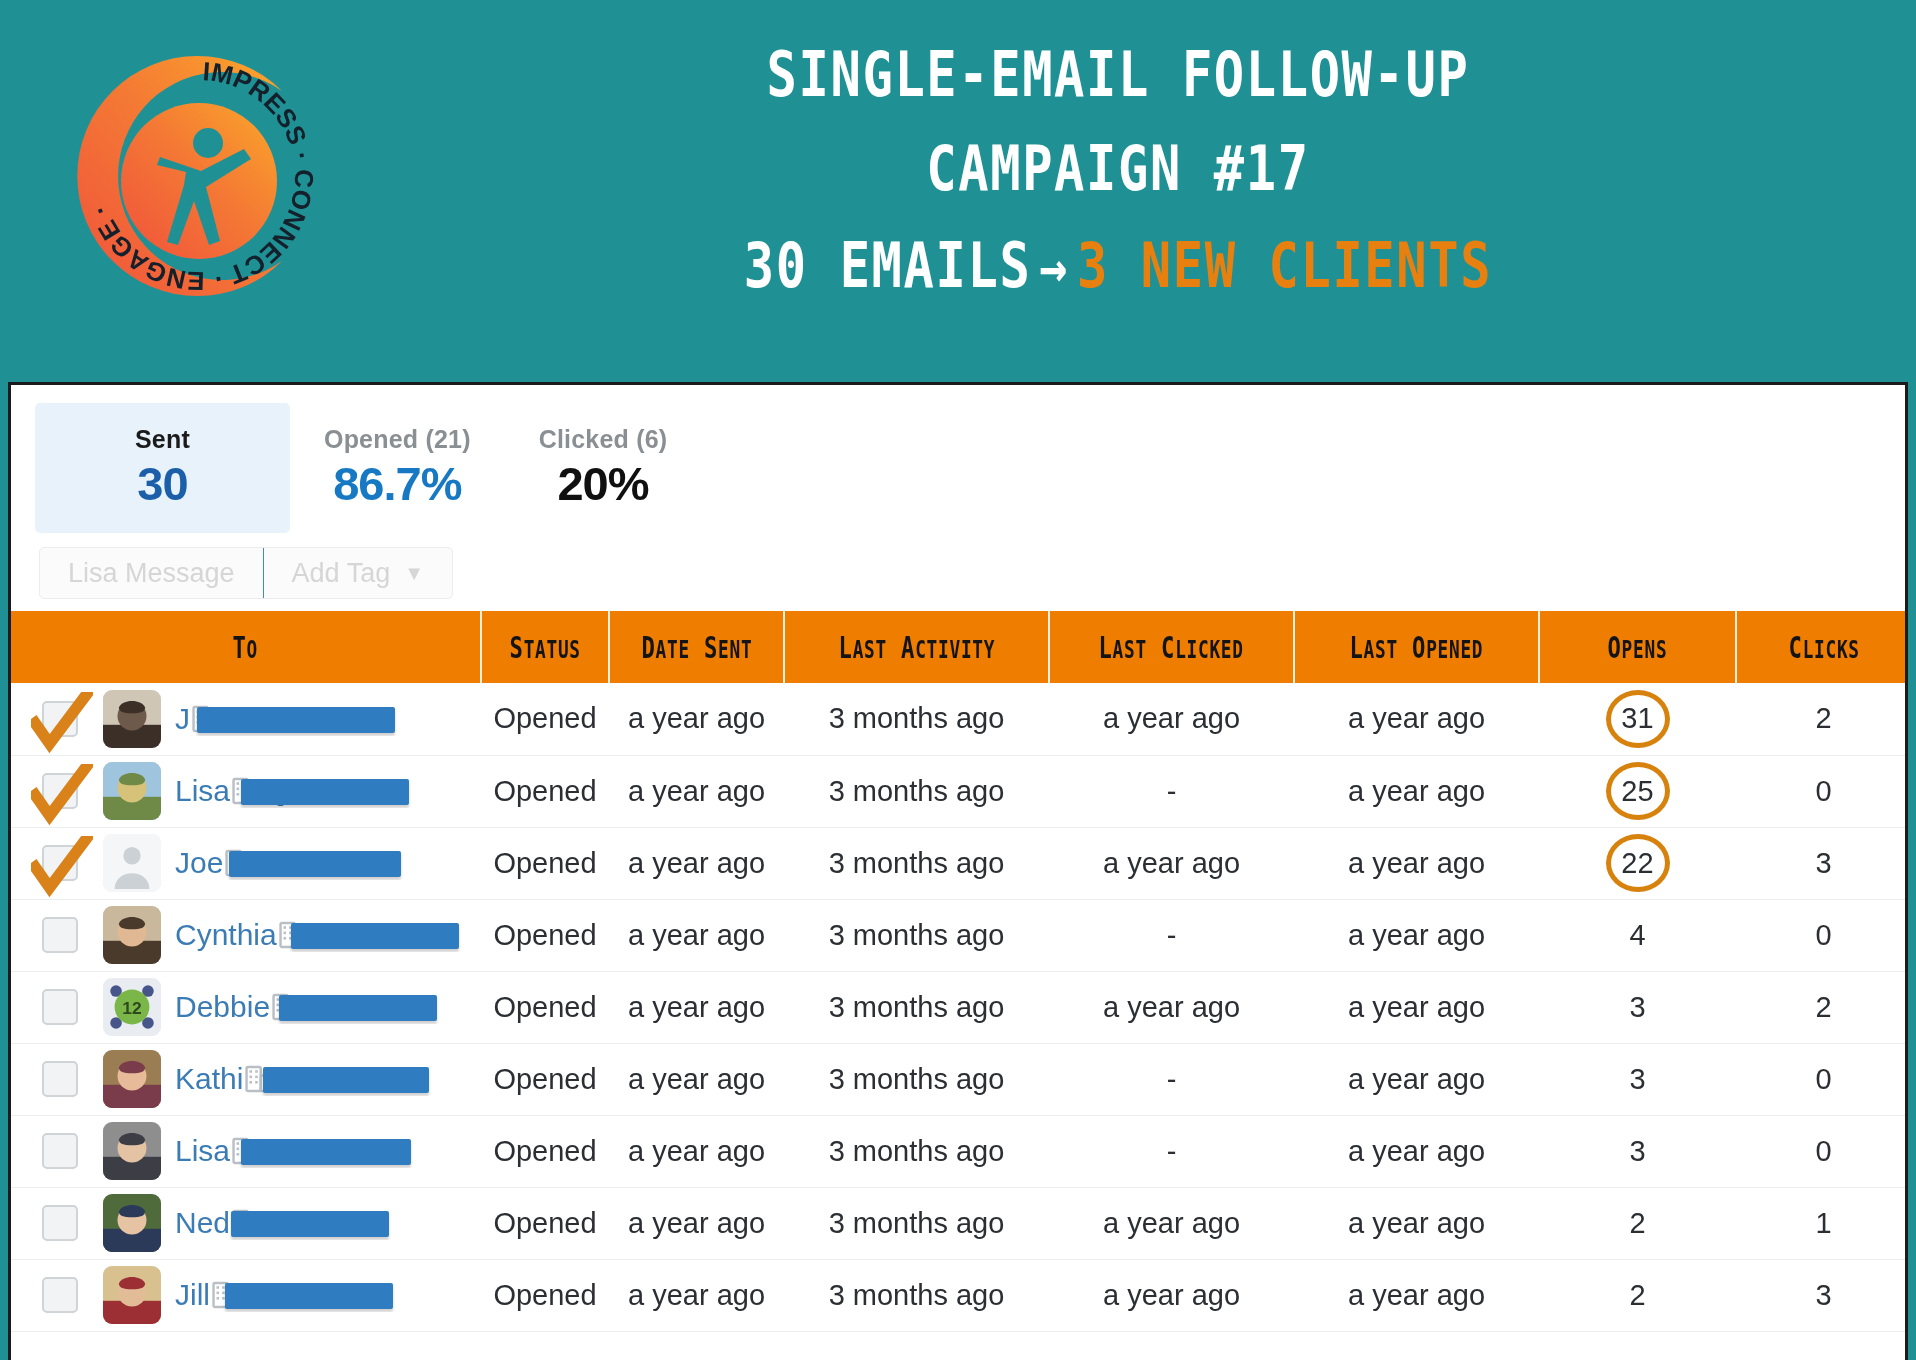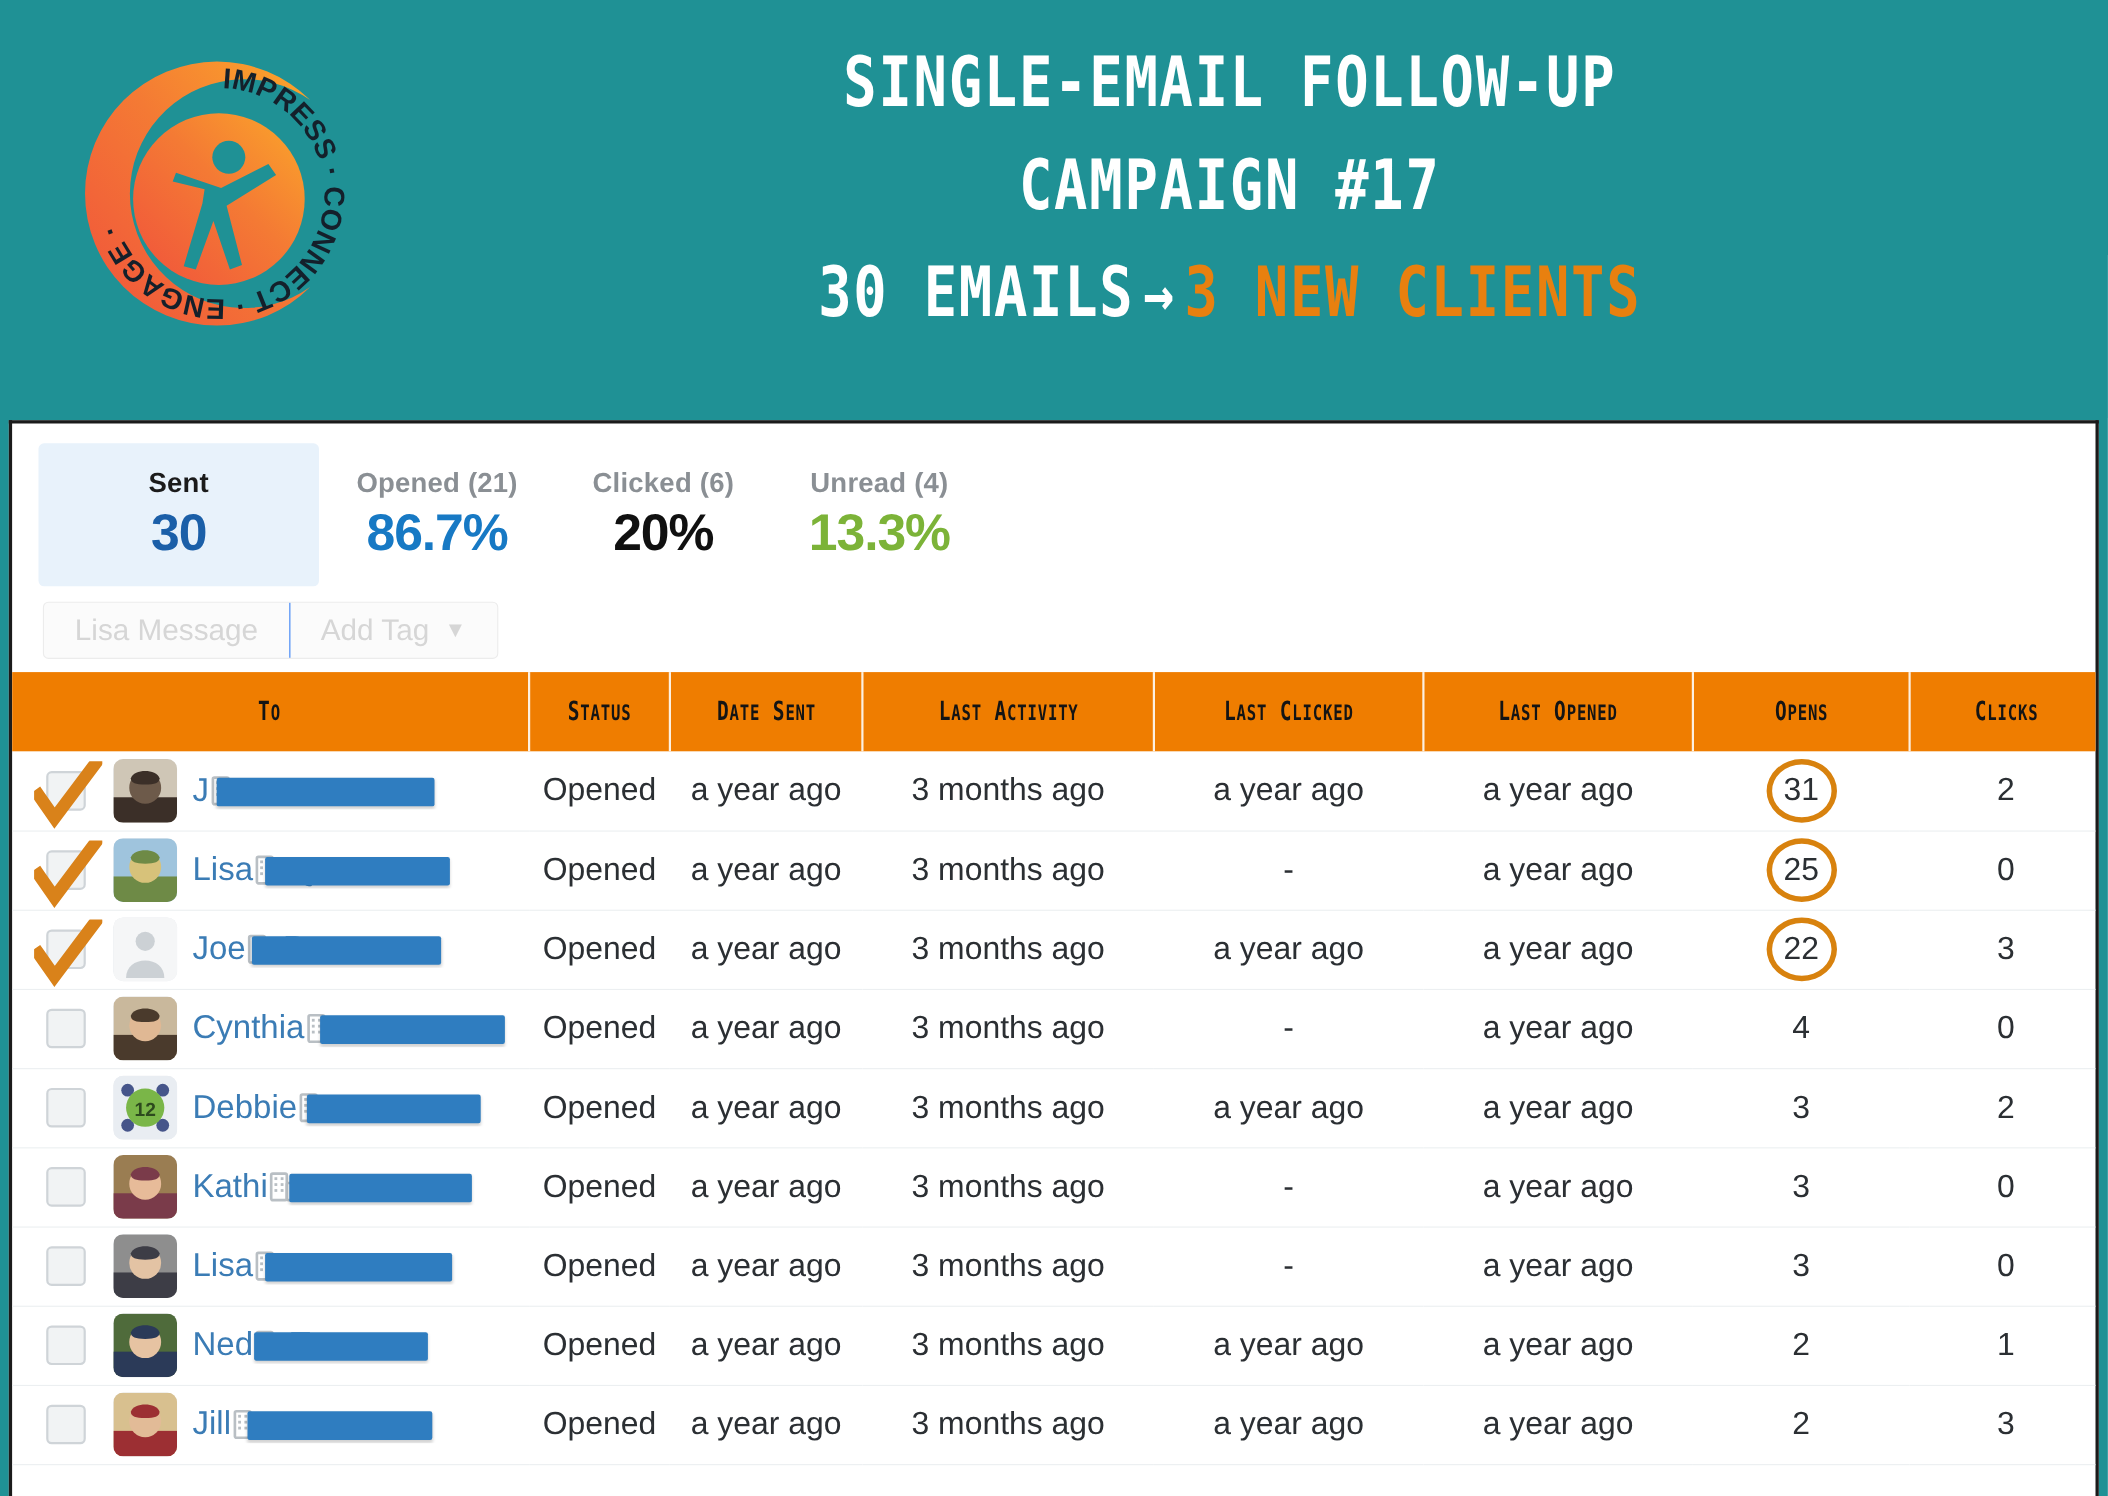--- a/index.html
+++ b/index.html
@@ -124,21 +124,21 @@
     border-collapse: collapse;
     margin-top: 12px;
     table-layout: fixed;
   }
   table.grid thead th {
     background: #ef7d00;
     color: #141414;
     height: 72px;
     border-right: 2px solid #fdf0e0;
     font-family: "DejaVu Sans Mono", monospace;
-    font-size: 24px;
+    font-size: 30px;
     font-weight: 700;
     letter-spacing: 1px;
     padding: 0 4px;
   }
   table.grid thead th:last-child { border-right: none; }
   .hcap { display: inline-block; transform: scaleX(0.74); transform-origin: center; white-space: nowrap; }
   .hcap .sc { font-size: 0.80em; }
 
   table.grid tbody td {
     height: 72px;
@@ -280,24 +280,20 @@
       <div class="stat-label">Sent</div>
       <div class="stat-value v-sent">30</div>
     </div>
     <div class="stat">
       <div class="stat-label">Opened (21)</div>
       <div class="stat-value v-opened">86.7%</div>
     </div>
     <div class="stat">
       <div class="stat-label">Clicked (6)</div>
       <div class="stat-value v-clicked">20%</div>
-    </div>
-    <div class="stat">
-      <div class="stat-label">Unread (4)</div>
-      <div class="stat-value v-unread">13.3%</div>
     </div>
   </div>
 
   
   <div class="toolbar">
     <div class="tb-btn">
       <span>Lisa Message</span>
     </div>
     <div class="tb-btn">
       <span>Add Tag</span>

